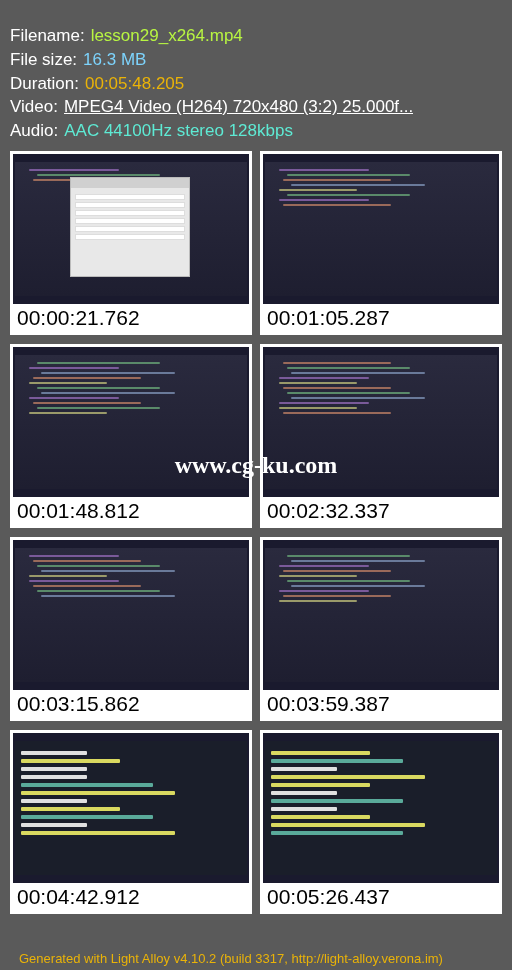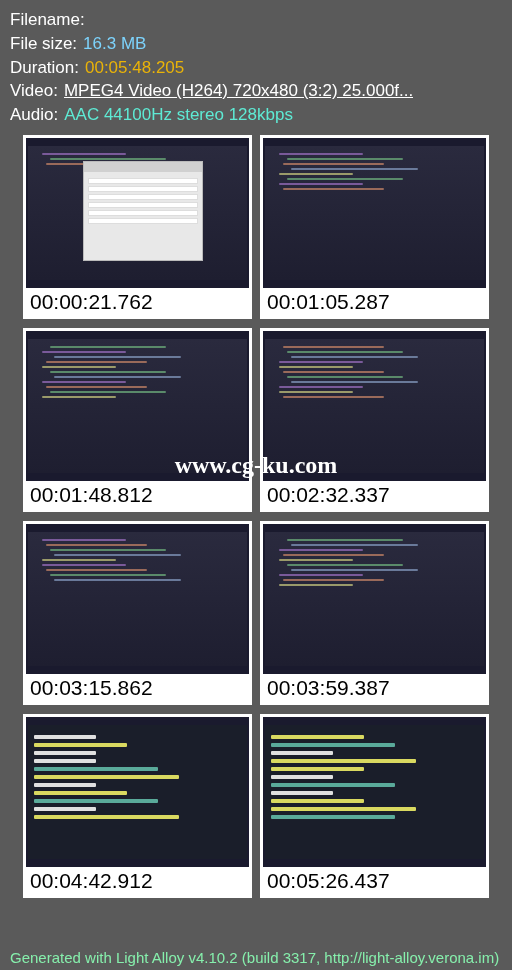--- a/index.html
+++ b/index.html
@@ -4,41 +4,41 @@
   <style>
     * { margin: 0; padding: 0; box-sizing: border-box; }
     body {
       background: #5a5a5a;
       font-family: Arial, sans-serif;
       width: 512px;
       height: 970px;
       overflow: hidden;
     }
     .info-header {
-      padding: 8px 10px 4px 10px;
+      padding: 24px 10px 4px 10px;
       font-size: 17px;
       line-height: 1.4;
     }
     .info-row {
       display: flex;
       gap: 6px;
       white-space: nowrap;
       overflow: hidden;
     }
     .label {
       color: #ffffff;
     }
     .filename { color: #b8f542; }
     .filesize { color: #7dd3fc; }
     .duration { color: #eab308; }
     .video { color: #ffffff; overflow: hidden; text-overflow: ellipsis; text-decoration: underline; }
     .audio { color: #5eead4; }
     
     .thumbnails {
-      padding: 4px 23px;
+      padding: 4px 10px;
       display: grid;
       grid-template-columns: 1fr 1fr;
       gap: 9px 8px;
     }
     .thumb {
       border: 3px solid #ffffff;
       background: #ffffff;
     }
     .thumb-img {
       width: 100%;
@@ -123,34 +123,35 @@
       background: #ffffff;
       color: #000000;
       font-size: 21px;
       padding: 2px 4px;
       font-family: Arial, sans-serif;
     }
     
     .footer {
       position: absolute;
       bottom: 4px;
-      left: 10px;
+      left: 19px;
       right: 10px;
-      color: #86efac;
-      font-size: 15px;
+      color: #eab308;
+      font-size: 13px;
       white-space: nowrap;
       overflow: hidden;
     }
   </style>
 </head>
 <body>
 
 <div class="info-header">
   <div class="info-row">
     <span class="label">Filename:</span>
+    <span class="filename">lesson29_x264.mp4</span>
   </div>
   <div class="info-row">
     <span class="label">File size:</span>
     <span class="filesize">16.3 MB</span>
   </div>
   <div class="info-row">
     <span class="label">Duration:</span>
     <span class="duration">00:05:48.205</span>
   </div>
   <div class="info-row">

